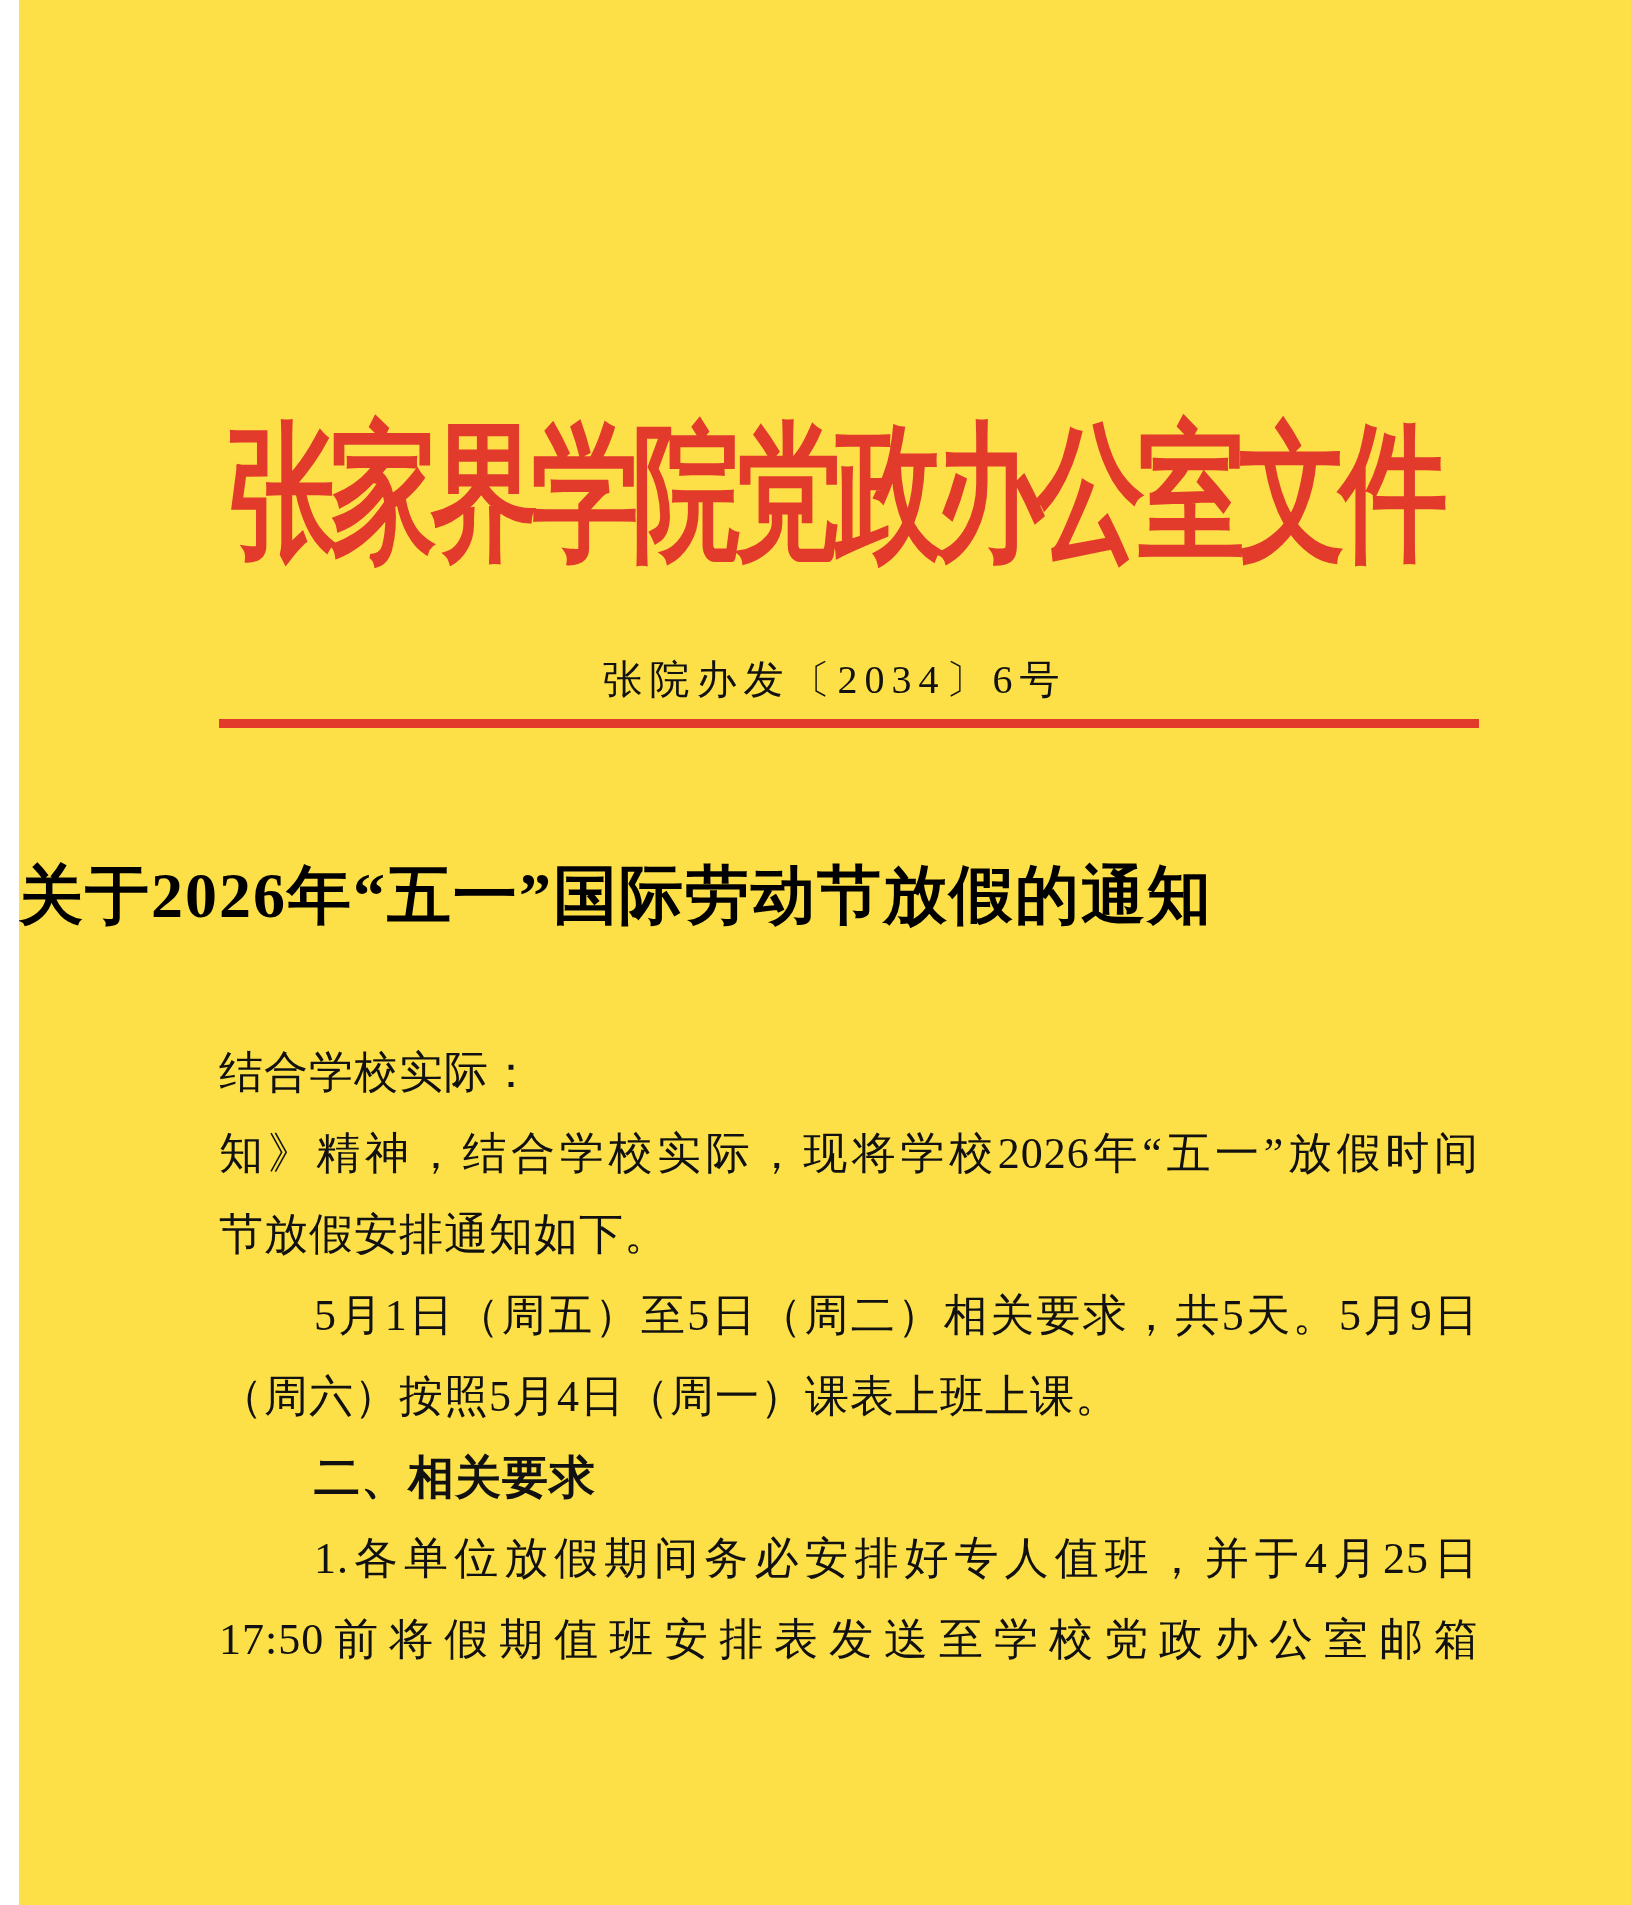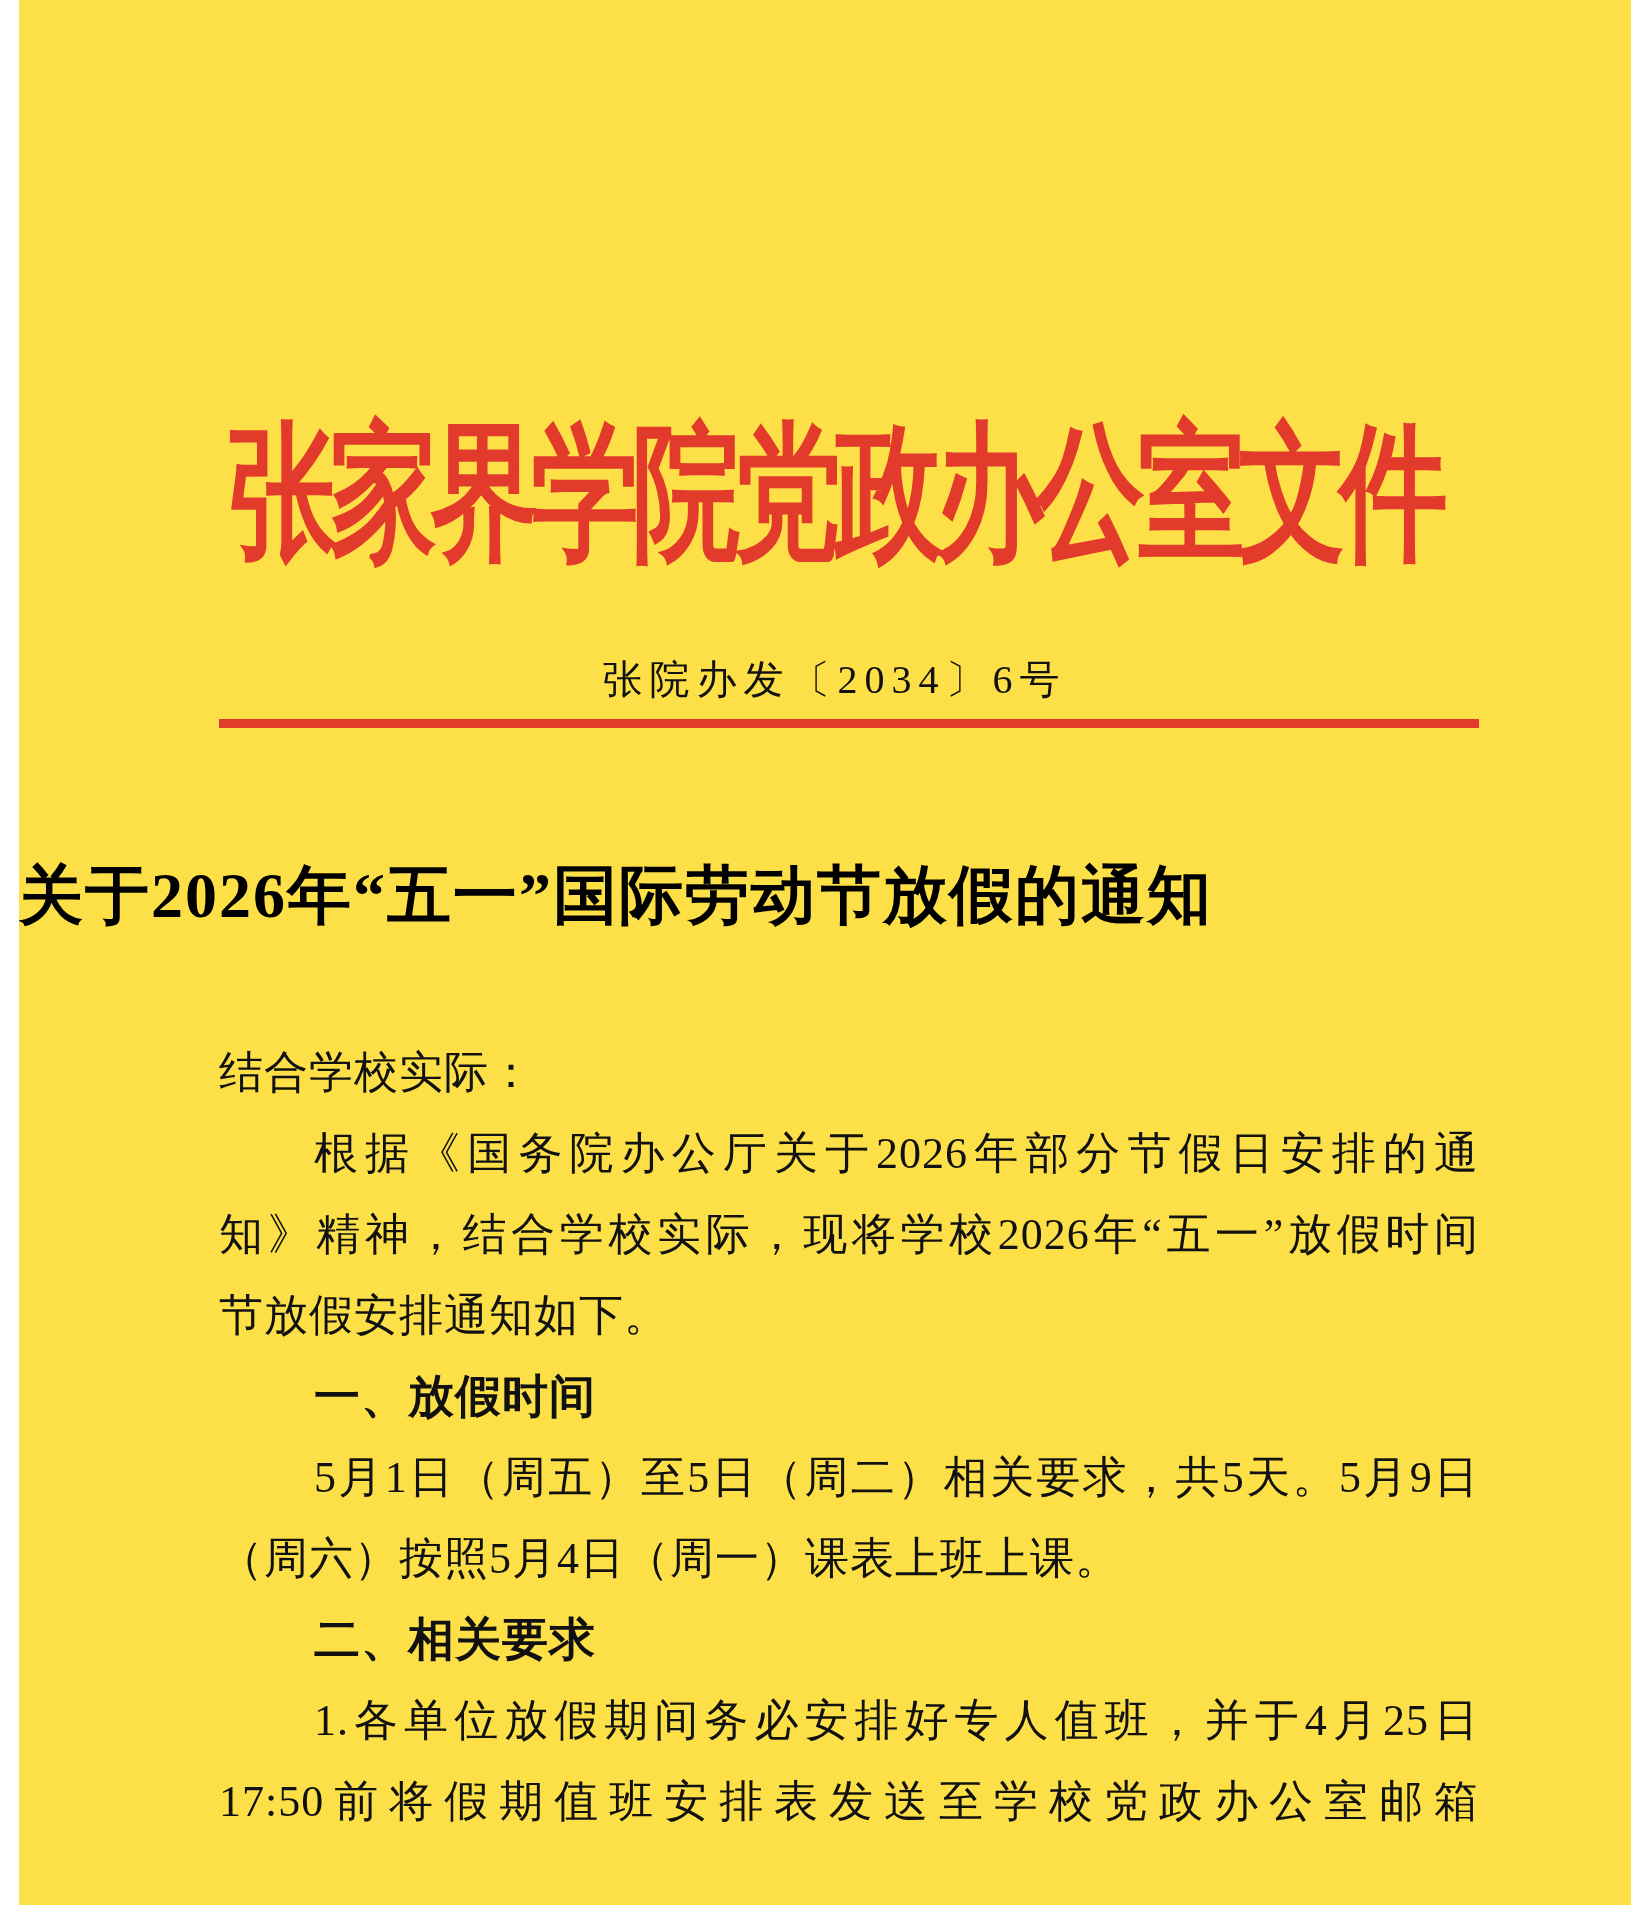--- a/index.html
+++ b/index.html
@@ -111,24 +111,22 @@
   <h1 class="red-head">张家界学院党政办公室文件</h1>
 
   <div class="doc-num">张院办发〔2034〕6号</div>
 
   <div class="red-rule"></div>
 
   <h2 class="doc-title">关于2026年“五一”国际劳动节放假的通知</h2>
 
   <div class="body-block">
     <div class="line">结合学校实际：</div>
-    <div class="line indent stretch">根据《国务院办公厅关于2026年部分节假日安排的通</div>
     <div class="line stretch">知》精神，结合学校实际，现将学校2026年“五一”放假时间</div>
     <div class="line">节放假安排通知如下。</div>
-    <div class="line heading indent">一、放假时间</div>
     <div class="line indent stretch">5月1日（周五）至5日（周二）相关要求，共5天。5月9日</div>
     <div class="line">（周六）按照5月4日（周一）课表上班上课。</div>
     <div class="line heading indent">二、相关要求</div>
     <div class="line indent stretch">1.各单位放假期间务必安排好专人值班，并于4月25日</div>
     <div class="line stretch">17:50前将假期值班安排表发送至学校党政办公室邮箱</div>
   </div>
 
 </div>
 
 </body></html>

